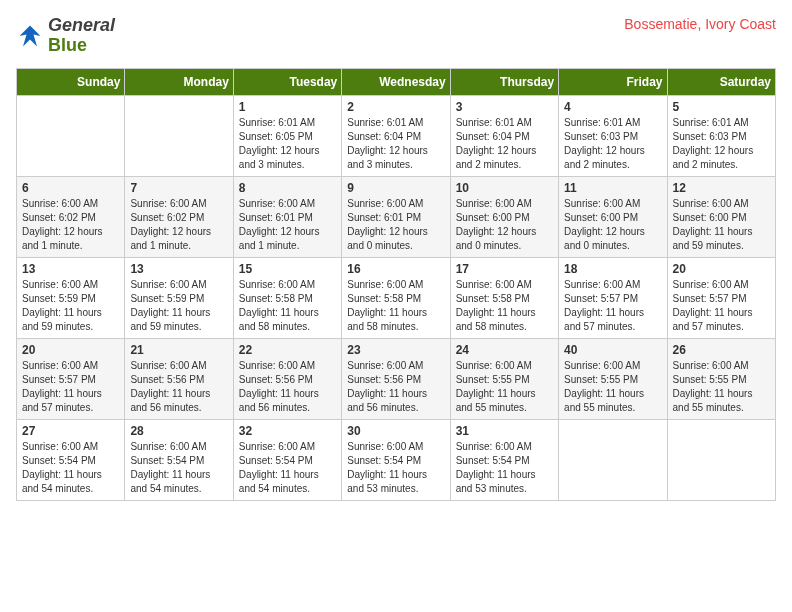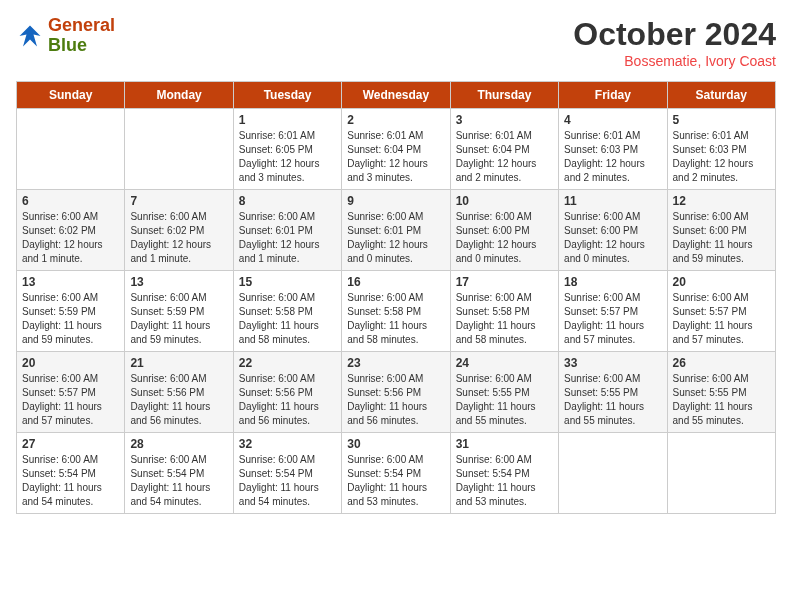--- a/index.html
+++ b/index.html
@@ -21,21 +21,22 @@
       align-items: center;
       gap: 4px;
     }
     .logo-text {
       font-size: 18px;
       font-weight: bold;
       color: #333;
       line-height: 1.1;
     }
     .logo-text span {
-      color: #c2410c;
+      color: #404040;
+      font-style: italic;
     }
     .logo-bird {
       width: 28px;
       height: 28px;
     }
     .title-block {
       text-align: right;
     }
     .month-title {
       font-size: 32px;
@@ -45,26 +46,26 @@
     .subtitle {
       font-size: 14px;
       color: #ef4444;
     }
     table {
       width: 100%;
       border-collapse: collapse;
       table-layout: fixed;
     }
     thead th {
-      background-color: #c2410c;
+      background-color: #4d7c0f;
       color: #fff;
       font-size: 12px;
       font-weight: bold;
       padding: 6px 4px;
-      text-align: center;
+      text-align: right;
       border: 1px solid #ccc;
     }
     tbody td {
       vertical-align: top;
       border: 1px solid #ccc;
       padding: 4px 5px;
       font-size: 10px;
       color: #333;
       height: 80px;
       background: #fff;
@@ -93,21 +94,20 @@
   <div class="logo">
     <svg class="logo-bird" viewBox="0 0 40 40">
       <polygon points="20,5 35,20 25,18 30,35 20,25 10,35 15,18 5,20" fill="#1565c0"></polygon>
     </svg>
     <div class="logo-text">
       <div><span>General</span></div>
       <div style="color:#4d7c0f;">Blue</div>
     </div>
   </div>
   <div class="title-block">
-    <div class="month-title">October 2024</div>
     <div class="subtitle">Bossematie, Ivory Coast</div>
   </div>
 </div>
 
 <table>
   <thead>
     <tr>
     <th>Sunday</th>
         <th>Monday</th>
         <th>Tuesday</th>
@@ -217,21 +217,21 @@
         </td>
         <td>
           <div class="day-num">23</div>
           <div class="day-detail">Sunrise: 6:00 AM<br>Sunset: 5:56 PM<br>Daylight: 11 hours and 56 minutes.</div>
         </td>
         <td>
           <div class="day-num">24</div>
           <div class="day-detail">Sunrise: 6:00 AM<br>Sunset: 5:55 PM<br>Daylight: 11 hours and 55 minutes.</div>
         </td>
         <td>
-          <div class="day-num">33</div>
+          <div class="day-num">40</div>
           <div class="day-detail">Sunrise: 6:00 AM<br>Sunset: 5:55 PM<br>Daylight: 11 hours and 55 minutes.</div>
         </td>
         <td>
           <div class="day-num">26</div>
           <div class="day-detail">Sunrise: 6:00 AM<br>Sunset: 5:55 PM<br>Daylight: 11 hours and 55 minutes.</div>
         </td>
       </tr>
       <tr>
         <td>
           <div class="day-num">27</div>

